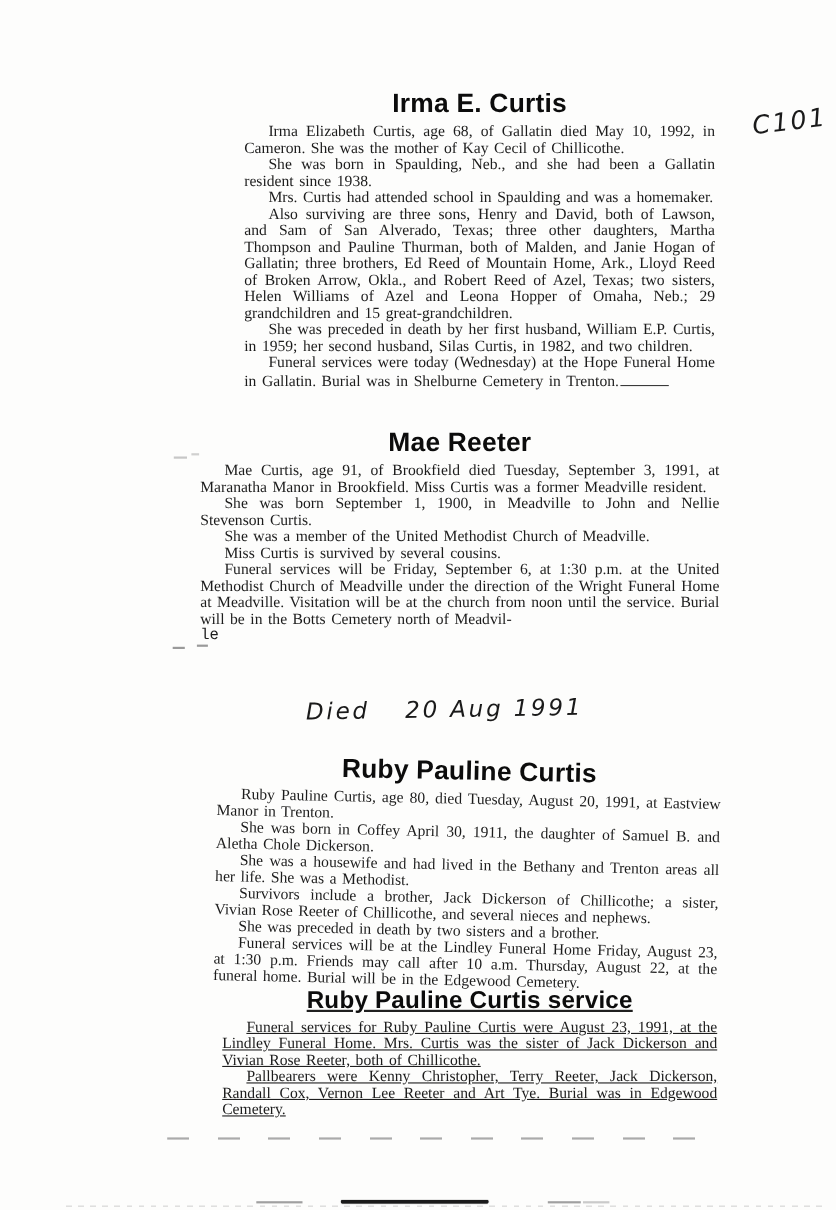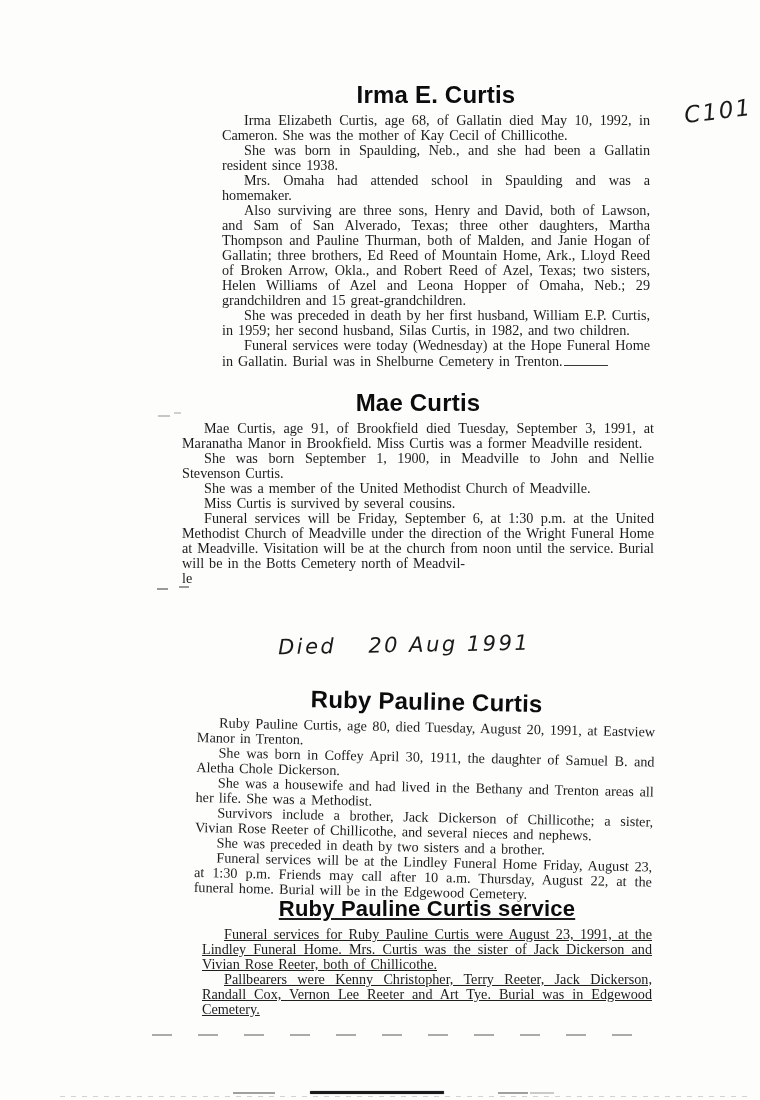--- a/index.html
+++ b/index.html
@@ -27,21 +27,21 @@
   .obit h2.small{font-size:22px;}
   .obit p{
     margin:0;
     font-size:14.2px;
     line-height:15px;
     text-align:justify;
     text-indent:22px;
     color:#1c1c1c;
     word-spacing:1.5px;
   }
-  .obit p.cont{text-indent:0;}
+  .obit p.cont{text-indent:0;font-family:Liberation Mono, monospace;}
   .tilted{transform:rotate(1.2deg);transform-origin:left top;}
   .uline{
     text-decoration-color:#3a3a3a;
     text-decoration-thickness:1.5px;
     text-underline-offset:2.5px;
   }
   .uline-tail{
     display:inline-block;
     width:44px;height:12px;
     border-bottom:1.6px solid #3a3a3a;
@@ -84,28 +84,28 @@
 <body>
 
 <div class="page">
 
   <div class="handwriting hw-code">C101</div>
 
   <section class="obit" style="left:222px;top:82px;width:428px;">
     <h2>Irma E. Curtis</h2>
     <p>Irma Elizabeth Curtis, age 68, of Gallatin died May 10, 1992, in Cameron. She was the mother of Kay Cecil of Chillicothe.</p>
     <p>She was born in Spaulding, Neb., and she had been a Gallatin resident since 1938.</p>
-    <p>Mrs. Omaha had attended school in Spaulding and was a homemaker.</p>
+    <p>Mrs. Curtis had attended school in Spaulding and was a homemaker.</p>
     <p>Also surviving are three sons, Henry and David, both of Lawson, and Sam of San Alverado, Texas; three other daughters, Martha Thompson and Pauline Thurman, both of Malden, and Janie Hogan of Gallatin; three brothers, Ed Reed of Mountain Home, Ark., Lloyd Reed of Broken Arrow, Okla., and Robert Reed of Azel, Texas; two sisters, Helen Williams of Azel and Leona Hopper of Omaha, Neb.; 29 grandchildren and 15 great-grandchildren.</p>
     <p>She was preceded in death by her first husband, William E.P. Curtis, in 1959; her second husband, Silas Curtis, in 1982, and two children.</p>
     <p><span>Funeral services were today (Wednesday) at the Hope Funeral Home in Gallatin. Burial was in Shelburne </span><span class="uline">Cemetery in Trenton.</span><span class="uline-tail"></span></p>
   </section>
 
   <section class="obit" style="left:182px;top:390px;width:472px;">
-    <h2>Mae Curtis</h2>
+    <h2>Mae Reeter</h2>
     <p>Mae Curtis, age 91, of Brookfield died Tuesday, September 3, 1991, at Maranatha Manor in Brookfield. Miss Curtis was a former Meadville resident.</p>
     <p>She was born September 1, 1900, in Meadville to John and Nellie Stevenson Curtis.</p>
     <p>She was a member of the United Methodist Church of Meadville.</p>
     <p>Miss Curtis is survived by several cousins.</p>
     <p>Funeral services will be Friday, September 6, at 1:30 p.m. at the United Methodist Church of Meadville under the direction of the Wright Funeral Home at Meadville. Visitation will be at the church from noon until the service. Burial will be in the Botts Cemetery north of Meadvil-</p>
     <p class="cont">le</p>
   </section>
 
   <div class="handwriting hw-note"><span>Died</span><span class="gap"></span><span>20 Aug 1991</span></div>
 

